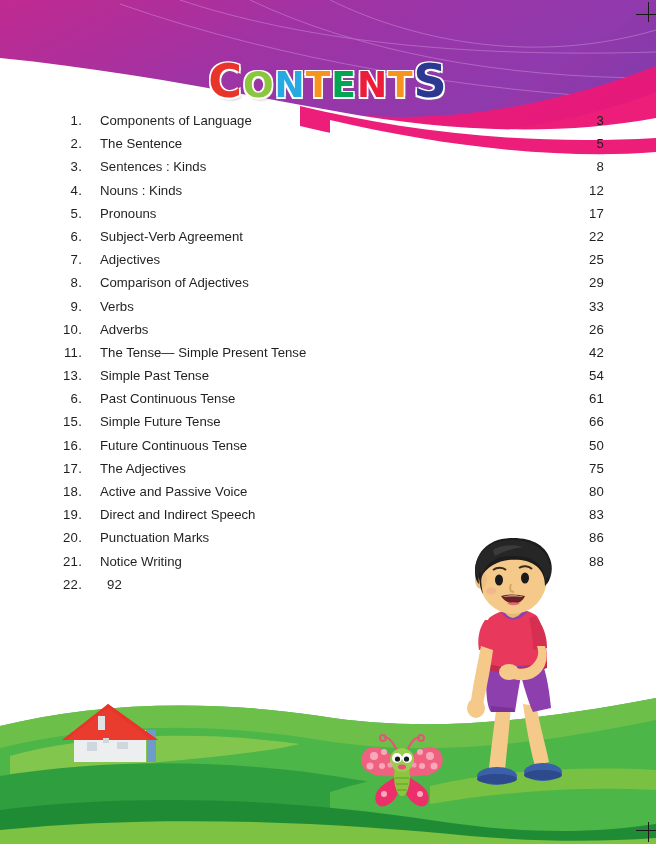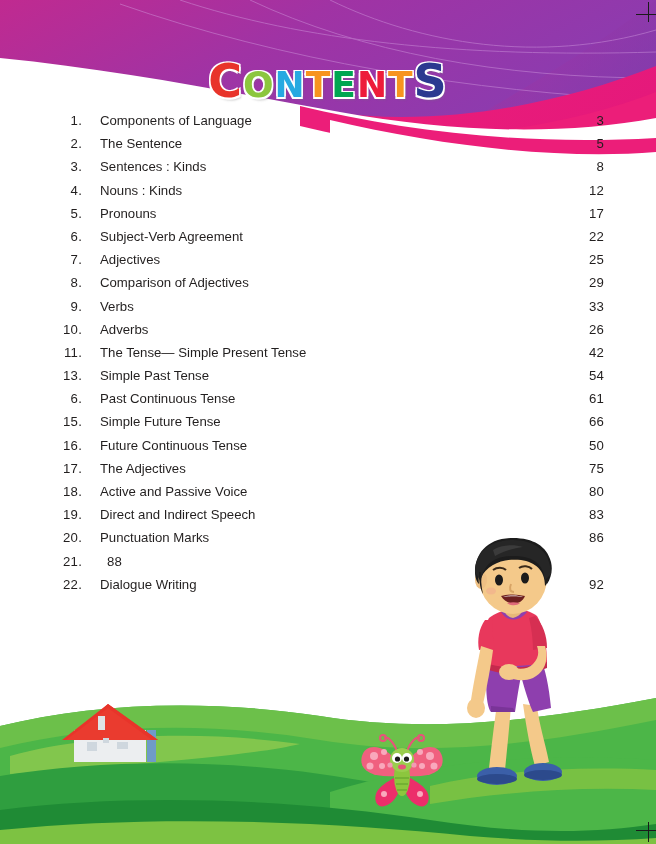--- a/index.html
+++ b/index.html
@@ -244,25 +244,25 @@
         <div class="toc-title">Direct and Indirect Speech</div>
         <div class="toc-page">83</div>
       </div>
       <div class="toc-row">
         <div class="toc-num">20.</div>
         <div class="toc-title">Punctuation Marks</div>
         <div class="toc-page">86</div>
       </div>
       <div class="toc-row">
         <div class="toc-num">21.</div>
+        <div class="toc-title">Notice Writing</div>
         <div class="toc-page">88</div>
       </div>
       <div class="toc-row">
         <div class="toc-num">22.</div>
-        <div class="toc-title">Dialogue Writing</div>
         <div class="toc-page">92</div>
       </div>
     </div>
 
   <div id="scenery">
     <svg width="656" height="180" viewBox="0 0 656 180" xmlns="http://www.w3.org/2000/svg">
 
       <path d="M0,62 C90,40 200,34 320,52 C420,68 520,60 656,34 V180 H0 Z" fill="#4cb648"></path>
 
       <path d="M0,62 C90,40 200,34 320,52 C420,68 520,60 656,34 V56 C520,84 420,92 320,76 C200,56 90,62 0,84 Z" fill="#6cc04a"></path>

